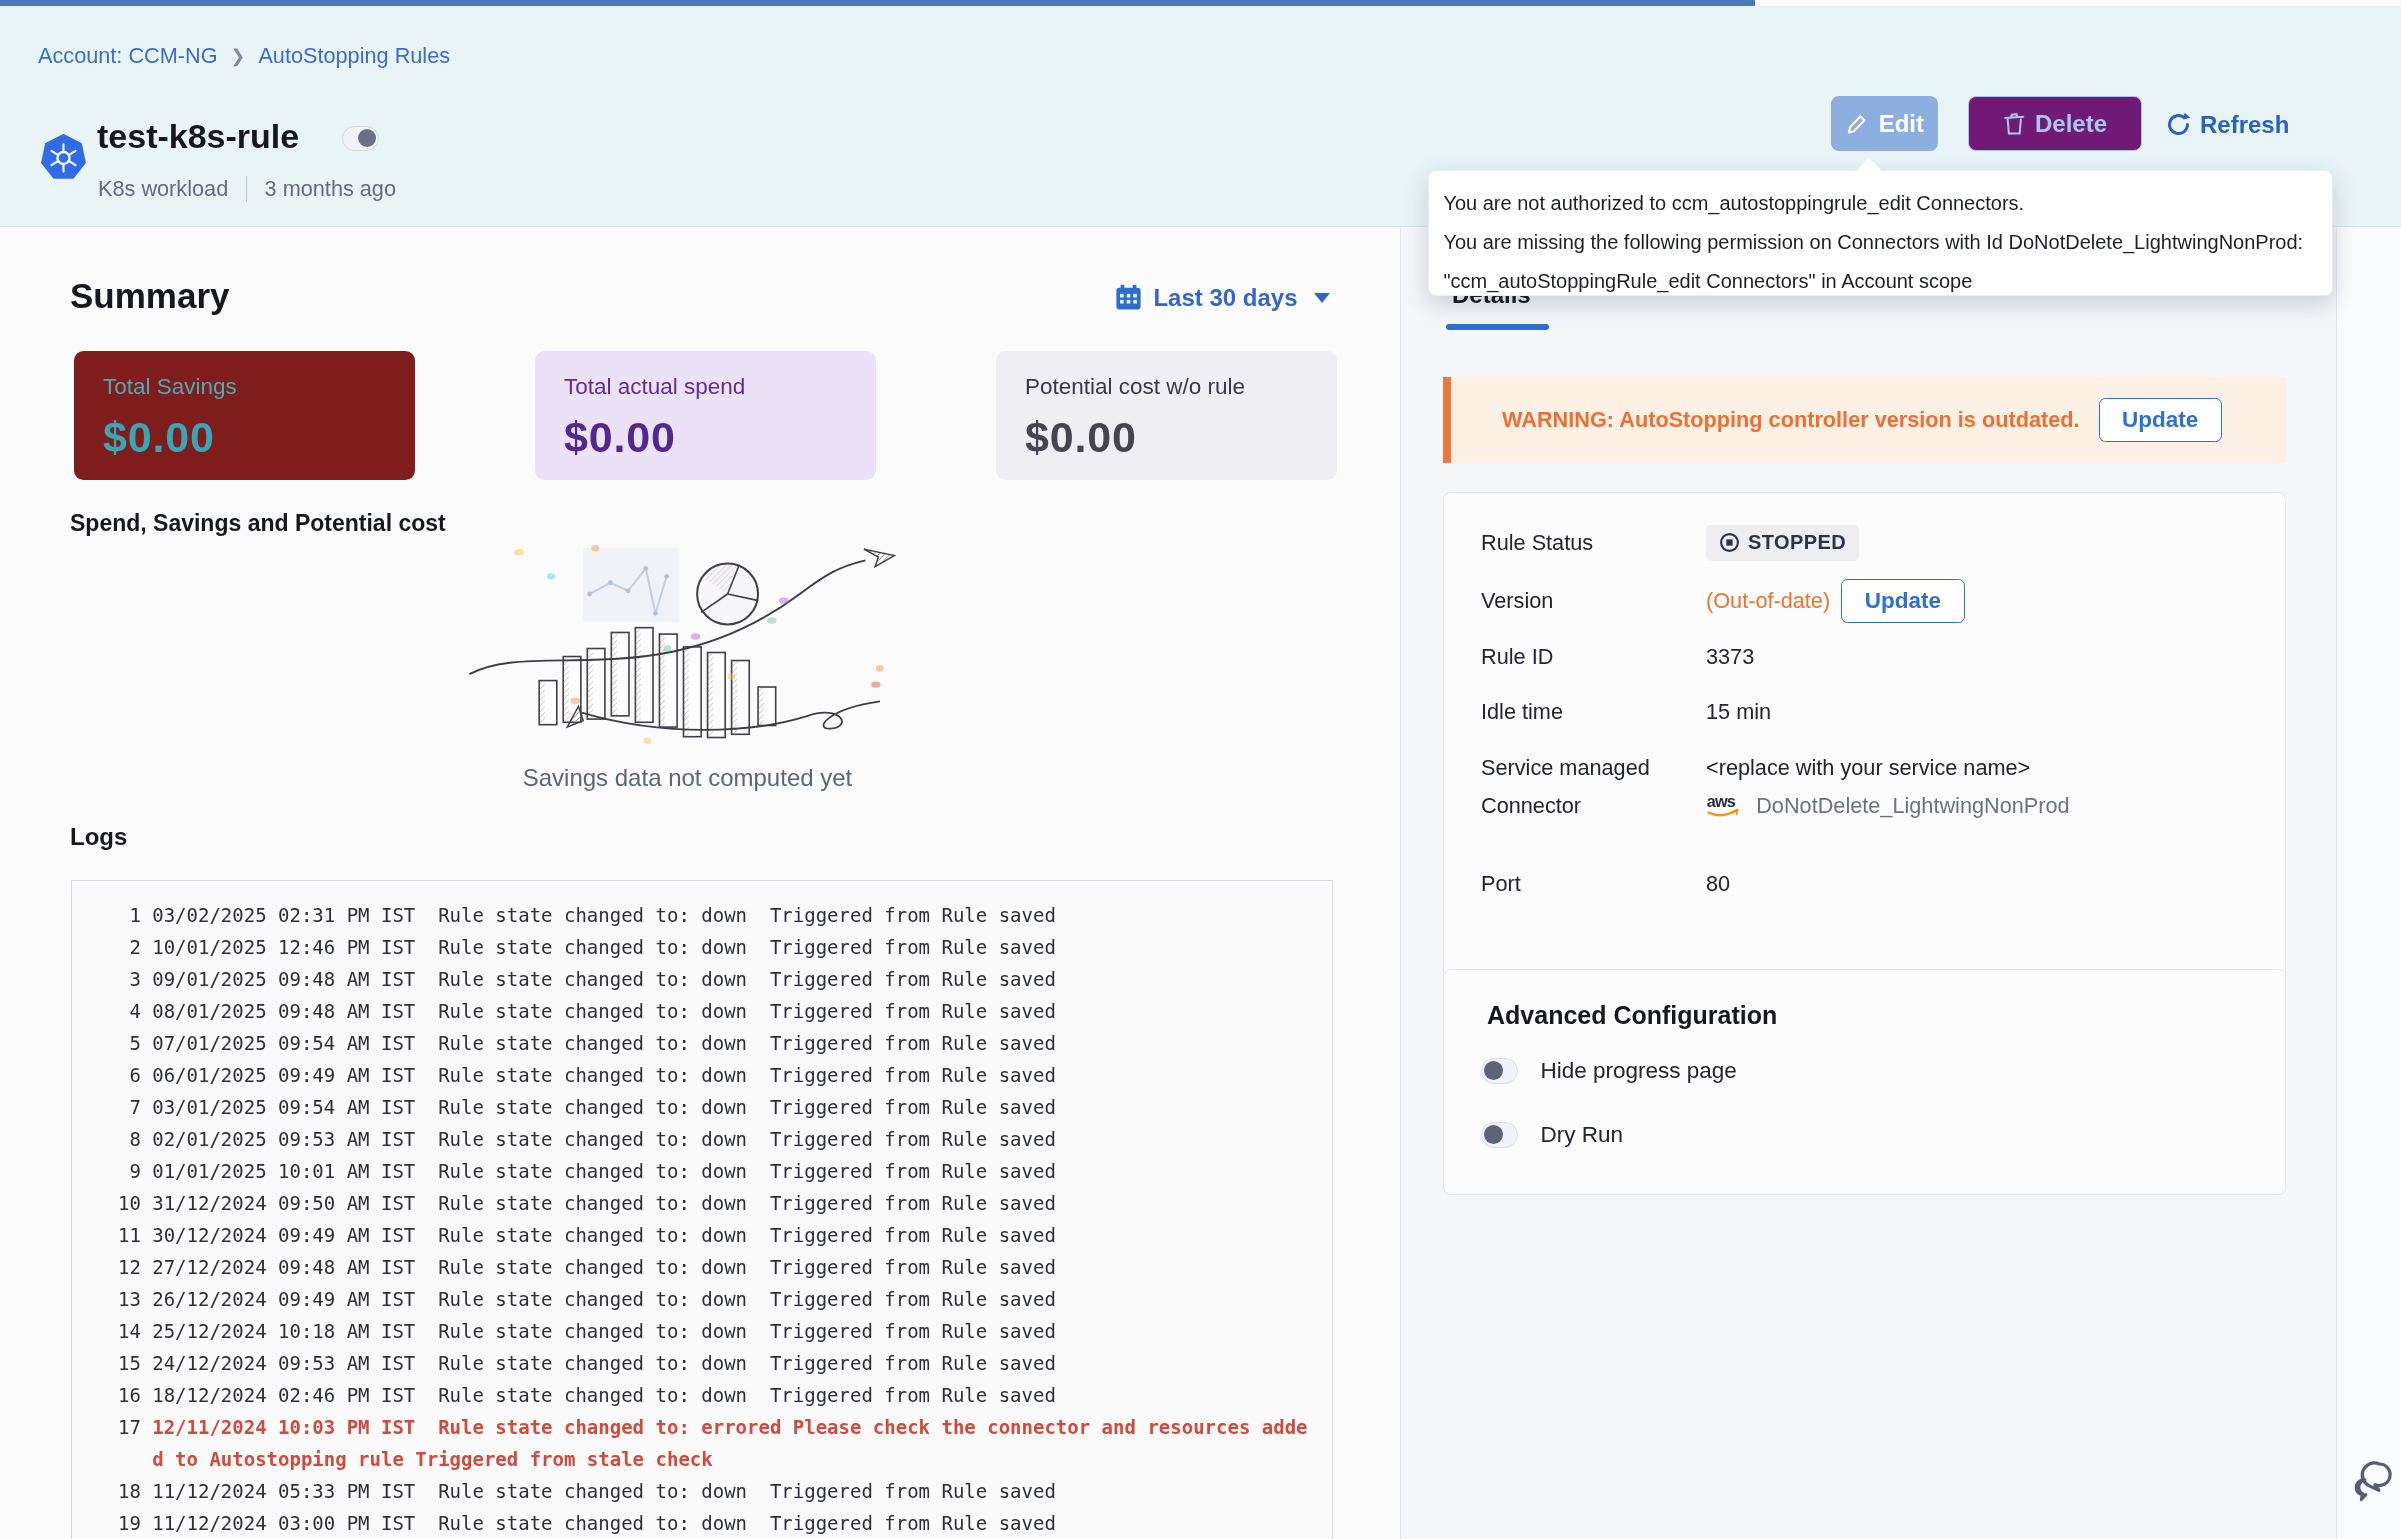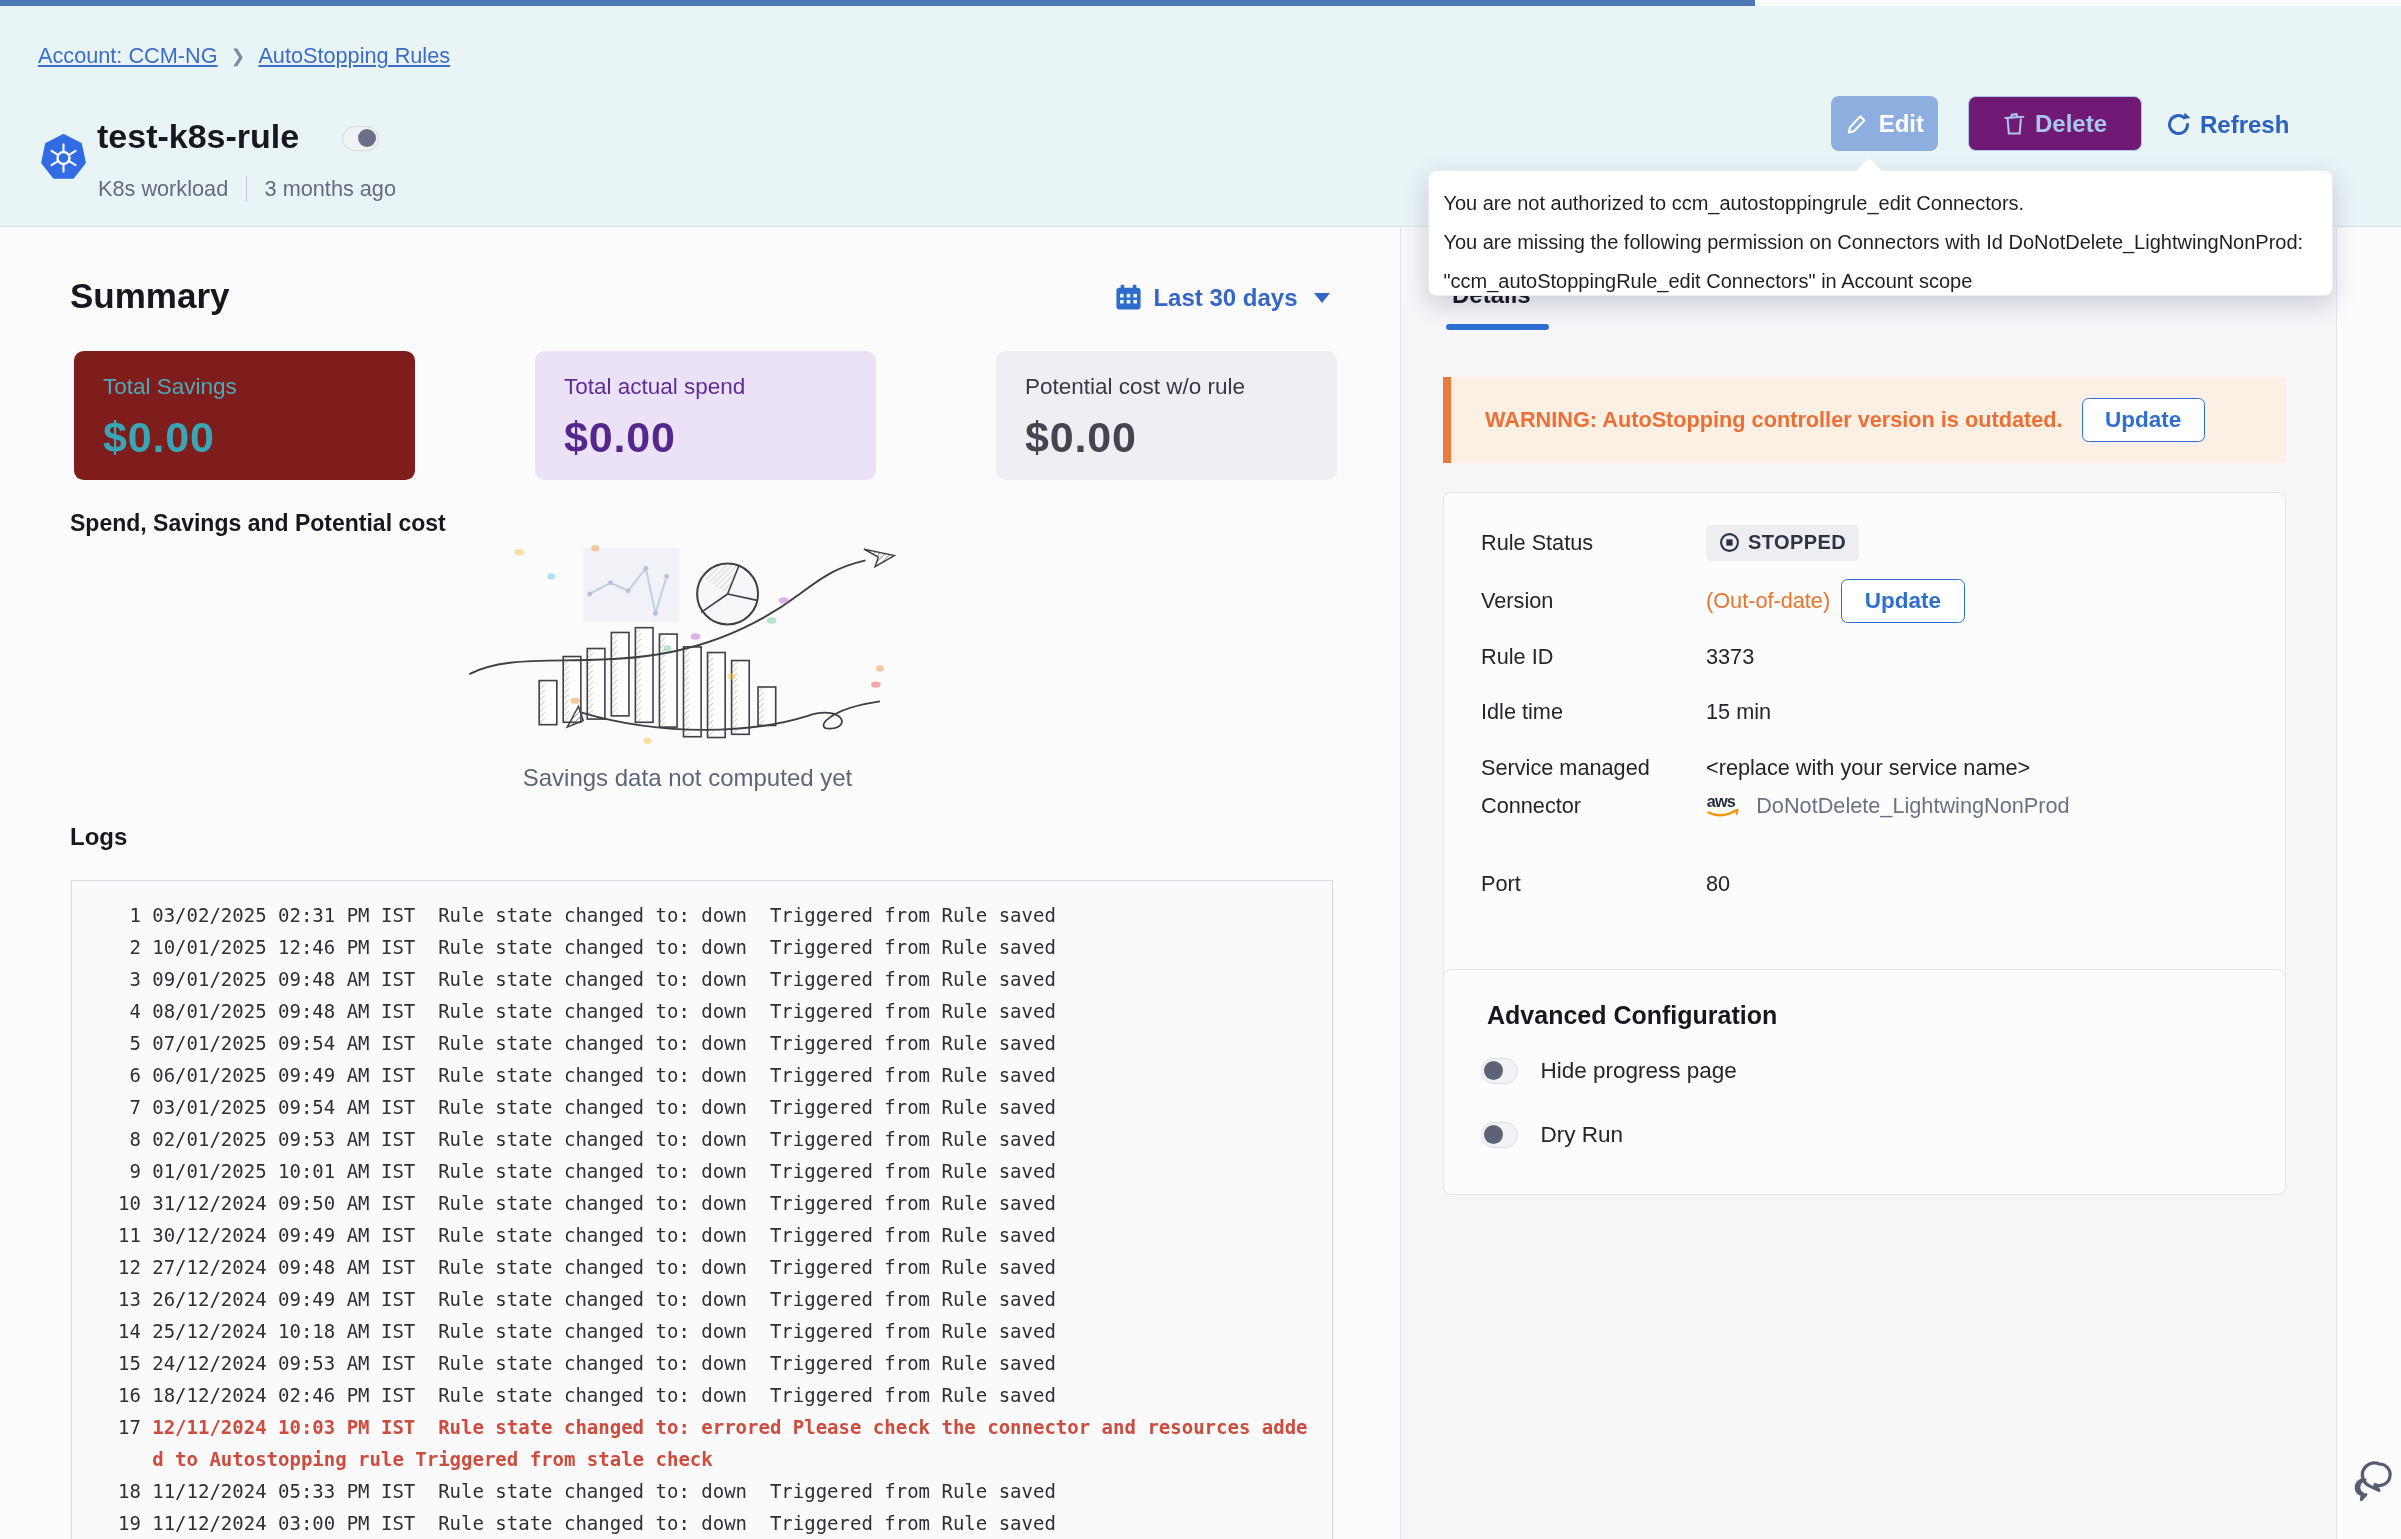--- a/index.html
+++ b/index.html
@@ -5,21 +5,21 @@
   html,body{margin:0;padding:0;background:#fbfbfc;}
   #app{position:relative;width:2401px;height:1539px;overflow:hidden;
        font-family:"Liberation Sans",sans-serif;color:#1b1c26;}
 
   
   .topbar{position:absolute;left:0;top:0;width:1755px;height:6.4px;background:#4d79b6;}
   .header-band{position:absolute;left:0;top:6.4px;width:2401px;height:221px;
                background:#e9f4f7;border-bottom:0.8px solid #d9dfe4;box-sizing:border-box;}
   .breadcrumb{position:absolute;left:38px;top:37px;font-size:21.7px;color:#3b6cc9;
               display:flex;align-items:center;gap:13px;}
-  .crumb{cursor:pointer;text-decoration:underline;}
+  .crumb{cursor:pointer;}
   .crumb-sep{color:#7c89a8;font-size:17.7px;}
   .k8s-icon{position:absolute;left:40px;top:128px;}
   .page-title{position:absolute;left:97px;top:111px;font-size:34px;font-weight:bold;color:#17181f;}
   .title-toggle{position:absolute;left:342px;top:120px;width:37px;height:25px;border-radius:13.6px;
                 background:#f1f2f5;border:1.6px solid #d7d8e0;box-sizing:border-box;cursor:pointer;}
   .title-toggle .knob{position:absolute;right:1.6px;top:1.6px;width:18.5px;height:18.5px;border-radius:50%;
                 background:#6b7086;}
   .subtitle{position:absolute;left:98px;top:170px;font-size:21.7px;color:#646b80;
             display:flex;align-items:center;gap:17.7px;}
   .subtitle .vdiv{width:0;height:26px;border-left:1.6px solid #c4c8d4;}
@@ -67,21 +67,21 @@
   .log-text{margin-left:11.2px;white-space:pre-wrap;width:1156px;color:#2e2f36;}
   .log-line.error .log-text{color:#cd4c3e;font-weight:bold;word-break:break-all;}
 
   
   .right-panel{position:absolute;left:1400px;top:228px;width:936px;height:1311px;
                background:#f4f6f8;border-left:0.8px solid #e2e4ea;box-sizing:border-box;}
   .tab-details{position:absolute;left:51px;top:53px;font-size:24px;font-weight:bold;color:#14151c;cursor:pointer;}
   .tab-underline{position:absolute;left:45px;top:96px;width:103px;height:5.6px;border-radius:3.2px;background:#2e6fd2;}
   .warning{position:absolute;left:42px;top:149px;width:843px;height:86px;background:#fcefe3;
            border-left:8px solid #ec7a3e;box-sizing:border-box;display:flex;align-items:center;
-           padding-left:34px;gap:19px;}
+           padding-left:51px;gap:19px;}
   .warning .wtext{font-size:21.7px;font-weight:bold;color:#ec7036;}
   .btn-update{background:#fff;border:1.6px solid #2f6fd0;color:#2f6fd0;border-radius:6.4px;
               font-size:22.5px;font-weight:bold;padding:8px 22.5px;cursor:pointer;}
   .dcard{position:absolute;left:42px;background:#fcfcfd;border:0.8px solid #e5e6eb;border-radius:8px;
          width:843px;box-sizing:border-box;}
   .details-card{top:264px;height:518px;}
   .adv-card{top:741px;height:226px;}
   .drow{position:absolute;left:37px;display:flex;align-items:center;}
   .dlabel{width:225px;font-size:21.7px;color:#23242c;flex:none;}
   .dvalue{font-size:21.7px;color:#23242c;display:flex;align-items:center;gap:11.2px;}

